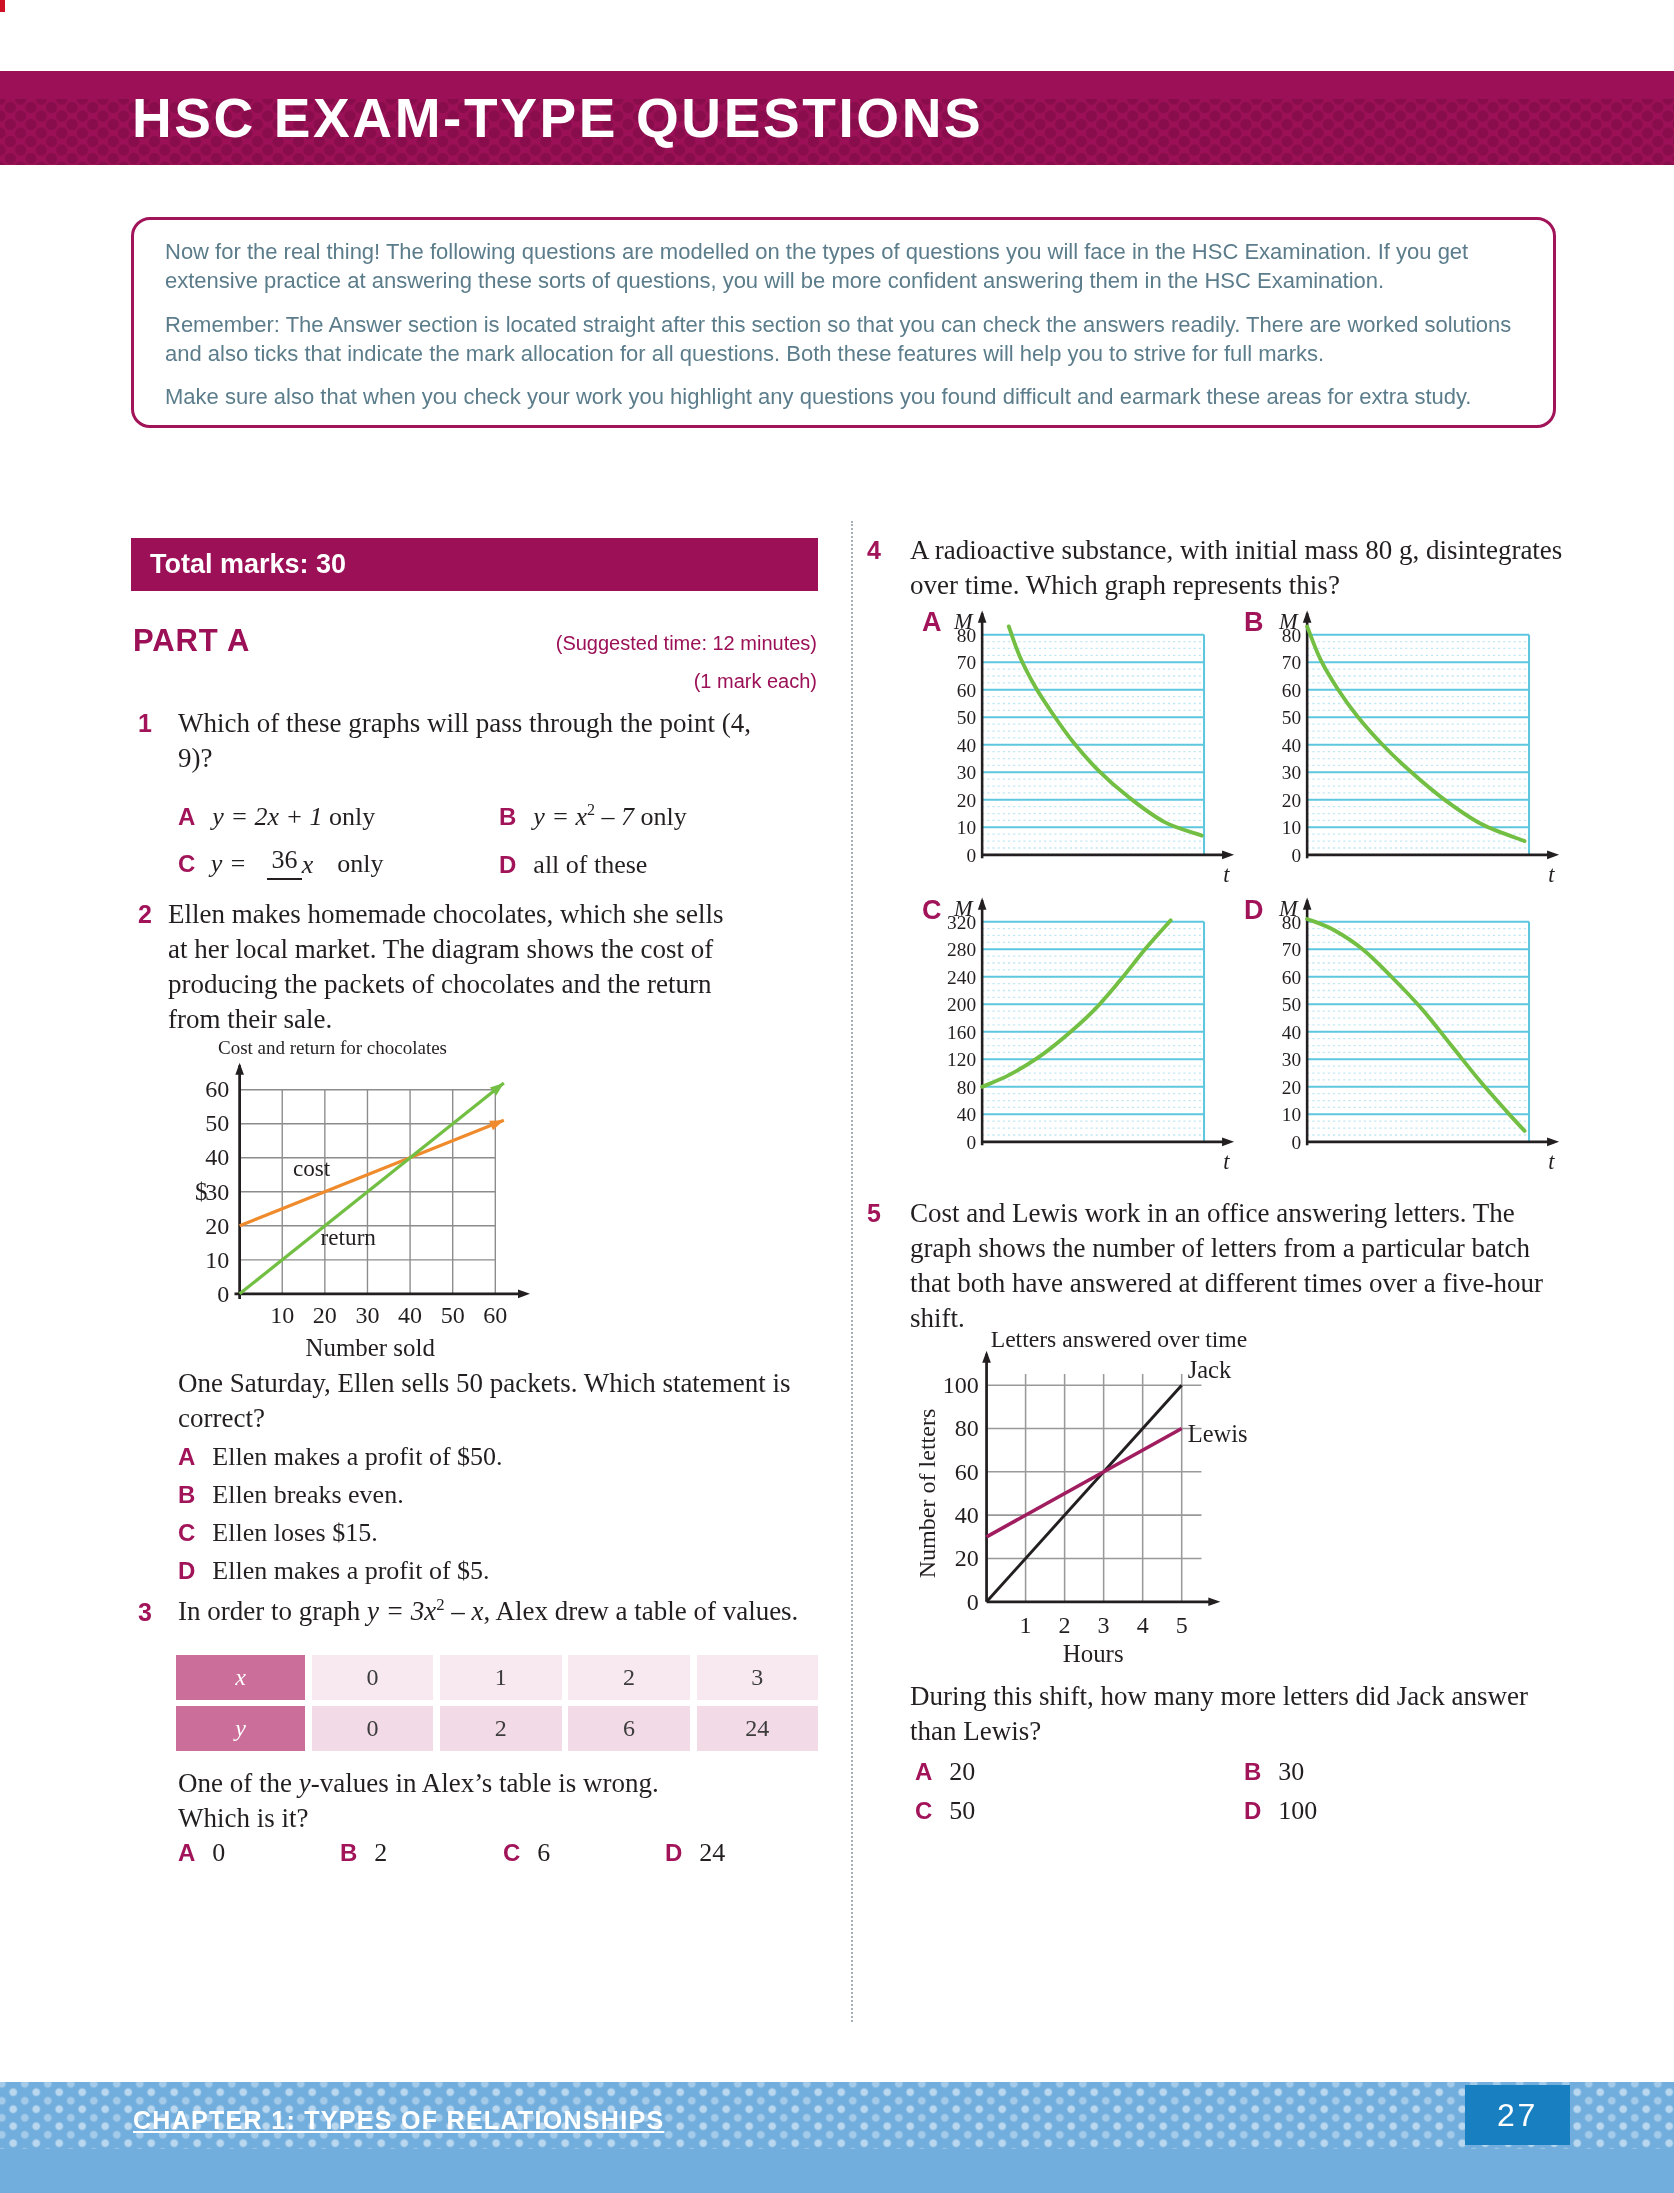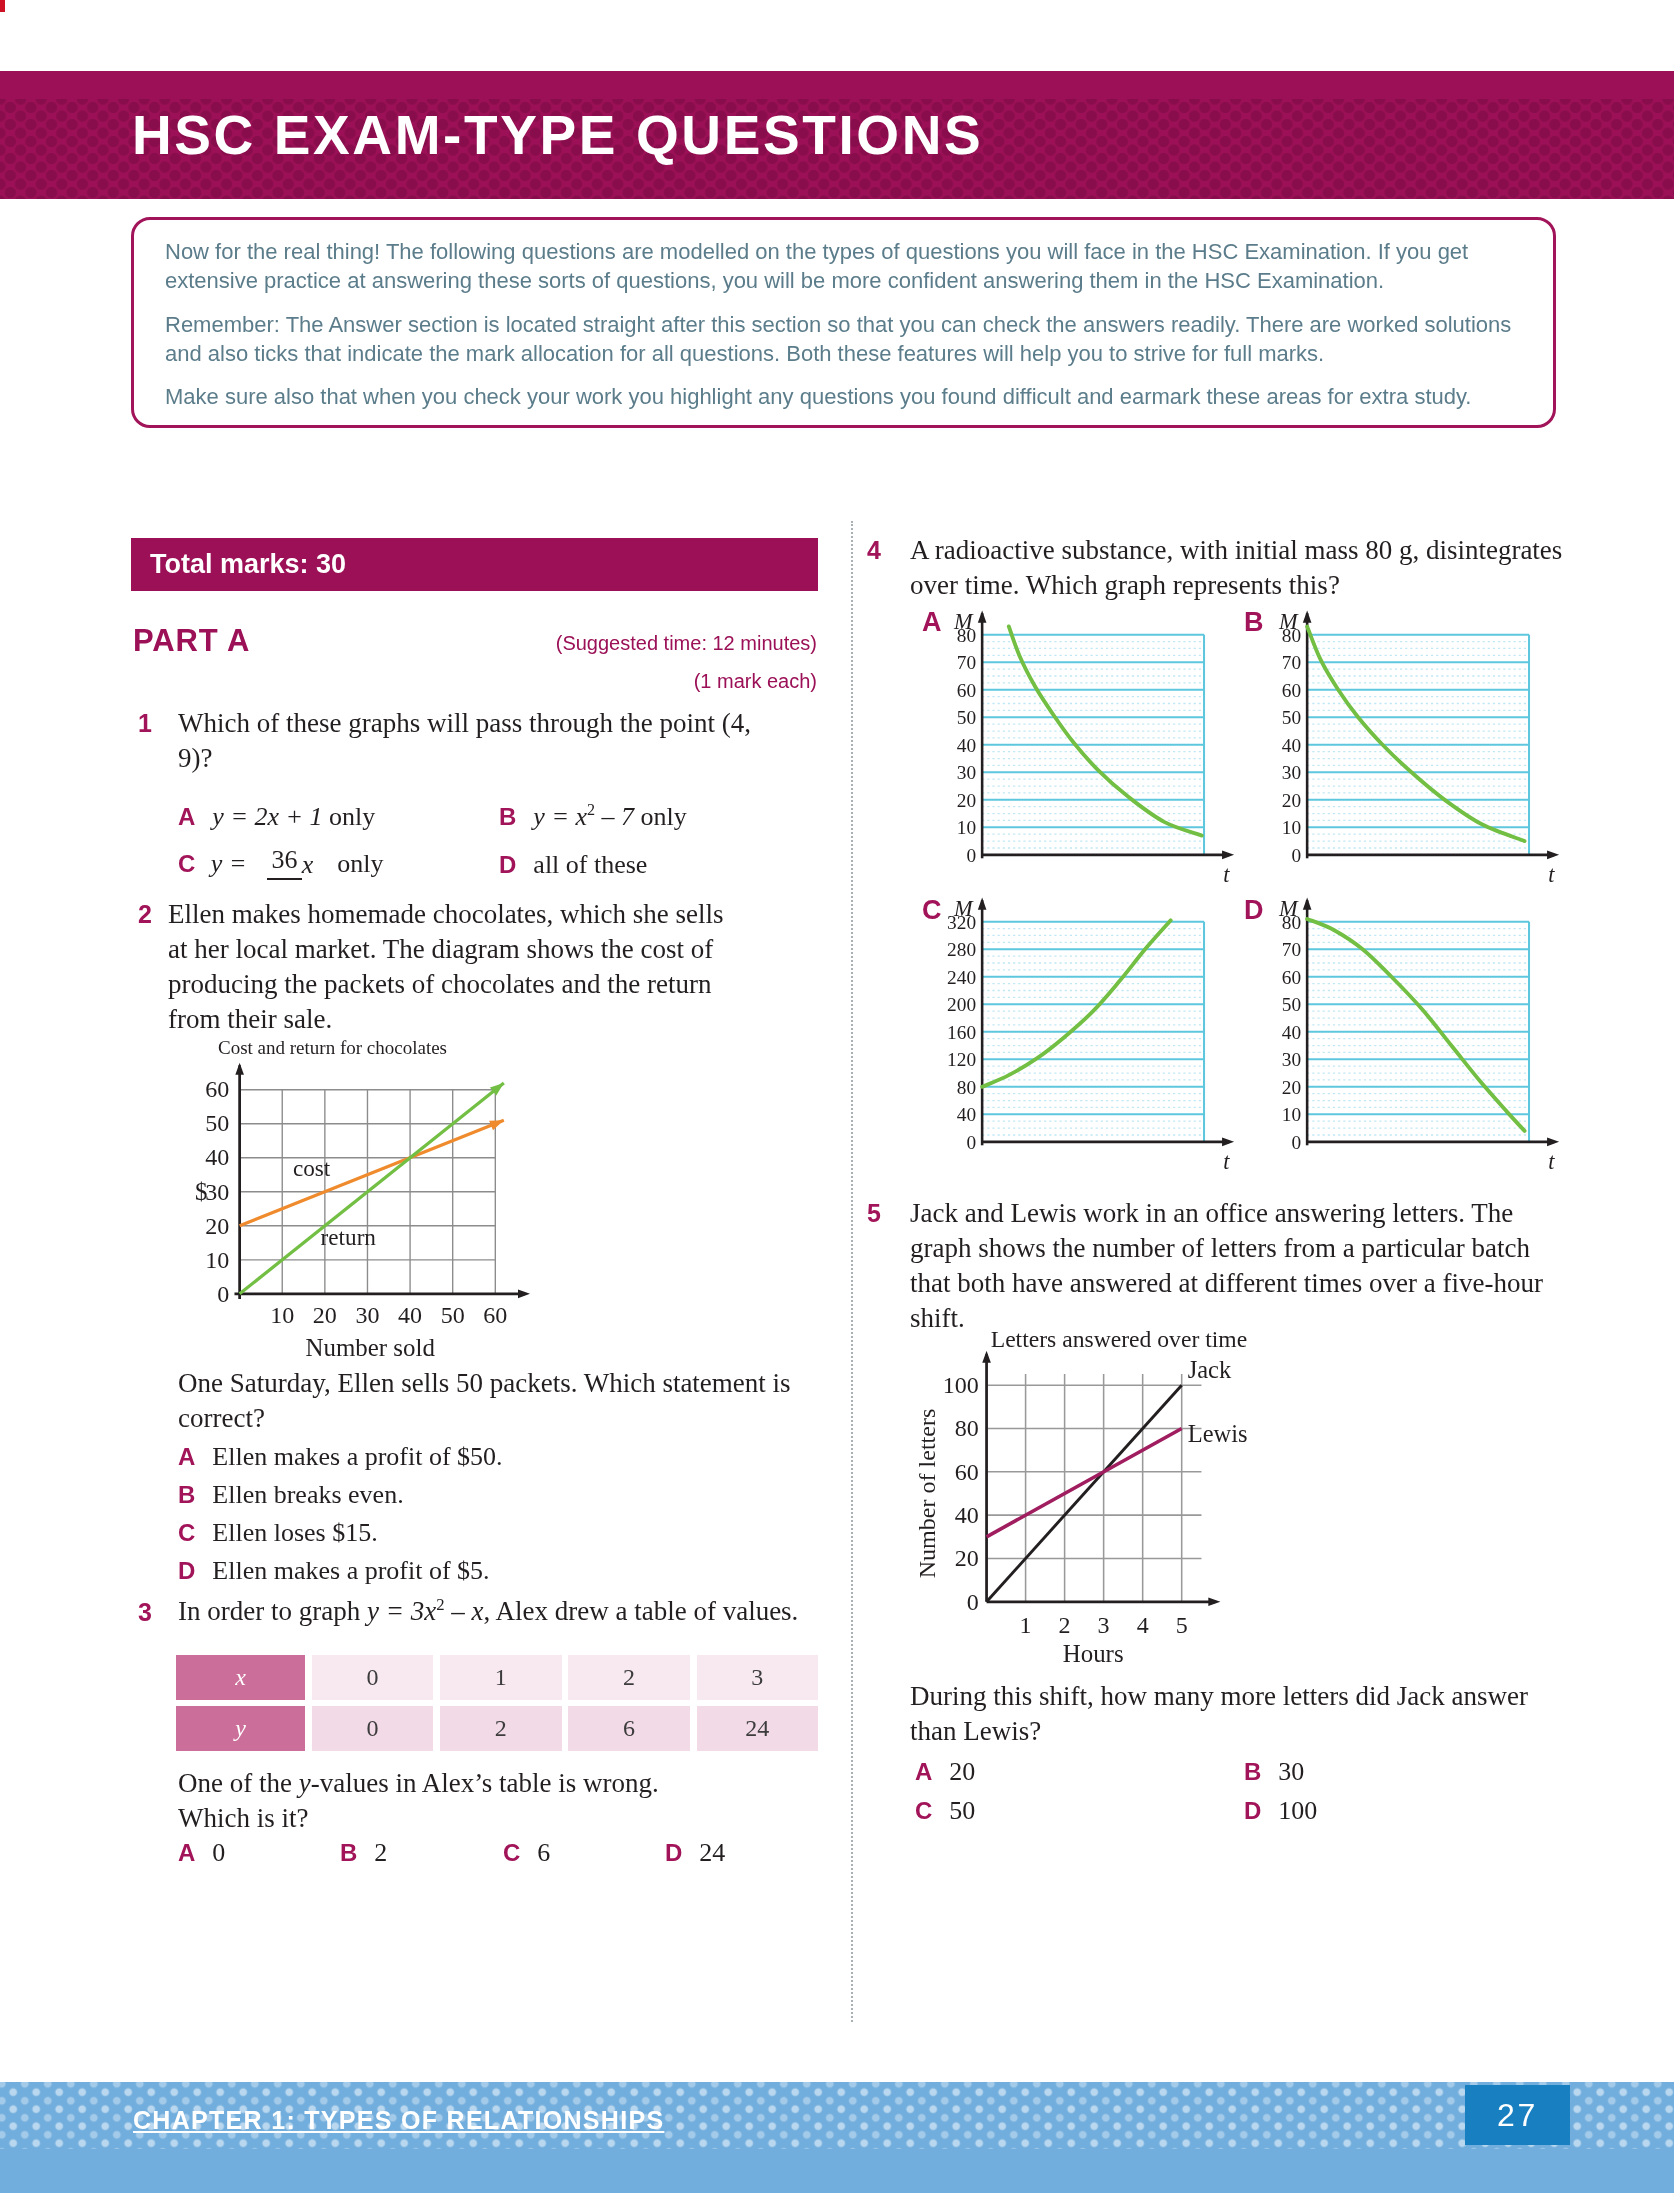--- a/index.html
+++ b/index.html
@@ -1,20 +1,20 @@
 <!DOCTYPE html>
 <html style="font-size:13.8px"><head>
 <meta charset="utf-8">
 <style>
   html,body{margin:0;padding:0;background:#ffffff;}
   .page{position:relative;width:1674px;height:2194px;background:#ffffff;overflow:hidden;
         font-family:"Liberation Serif","DejaVu Serif",serif;color:#231f20;}
   .abs{position:absolute;}
   
-  .banner{position:absolute;left:0;top:71px;width:1674px;height:128px;background:#9b1056;}
+  .banner{position:absolute;left:0;top:71px;width:1674px;height:94px;background:#9b1056;}
   .banner-pattern{position:absolute;left:0;right:0;top:27.5px;bottom:0;
      background-image:radial-gradient(circle,rgba(40,0,24,.16) 0 5.2px,transparent 6px),
                       radial-gradient(circle,rgba(40,0,24,.16) 0 5.2px,transparent 6px);
      background-size:20.6px 17px,20.6px 17px;background-position:0 0,10.3px 8.6px;}
   .banner-title{position:absolute;left:132px;top:50%;transform:translateY(-50%);
      font-family:"Liberation Sans","DejaVu Sans",sans-serif;font-weight:800;font-size:55px;
      color:#ffffff;letter-spacing:2.6px;}
   .corner-mark{position:absolute;left:0;top:0;width:5.2px;height:12px;background:#cf1126;}
   
   .intro-box{position:absolute;left:131px;top:217px;width:1425px;box-sizing:border-box;
@@ -431,21 +431,21 @@
         <text x="42" y="175" font-size="22.5" text-anchor="end" font-family="'Liberation Serif','DejaVu Serif',serif" fill="#231f20">40</text>
         <text x="42" y="207" font-size="22.5" text-anchor="end" font-family="'Liberation Serif','DejaVu Serif',serif" fill="#231f20">30</text>
         <text x="42" y="239" font-size="22.5" text-anchor="end" font-family="'Liberation Serif','DejaVu Serif',serif" fill="#231f20">20</text>
         <text x="42" y="271" font-size="22.5" text-anchor="end" font-family="'Liberation Serif','DejaVu Serif',serif" fill="#231f20">10</text>
         <text x="42" y="303" font-size="22.5" text-anchor="end" font-family="'Liberation Serif','DejaVu Serif',serif" fill="#231f20">0</text>
         <path d="M 49.0 35.8 C 54.2 37.9 69.2 42.7 80.0 48.6 C 90.7 54.5 102.3 61.9 113.5 71.0 C 124.7 80.1 135.4 91.3 147.0 103.0 C 158.7 114.7 171.6 128.1 183.2 141.4 C 194.8 154.7 205.5 169.1 216.7 183.0 C 227.9 196.9 239.5 211.8 250.2 224.6 C 261.0 237.4 272.6 250.2 281.2 259.8 C 289.8 269.4 298.4 278.5 301.8 282.2" fill="none" stroke="#72bf44" stroke-width="4.5" stroke-linecap="round"></path>
       </svg>
     </div>
 
   <div class="abs qnum" style="left:867px;top:1199px;">5</div>
-  <div class="abs qtext" style="left:910px;top:1196px;width:654px;">Jack and Lewis work in an office answering letters. The graph shows the number of letters from a particular batch that both have answered at different times over a five-hour shift.</div>
+  <div class="abs qtext" style="left:910px;top:1196px;width:654px;">Cost and Lewis work in an office answering letters. The graph shows the number of letters from a particular batch that both have answered at different times over a five-hour shift.</div>
   <div class="chartbox" id="chart-q5" style="left:909px;top:1325px;">
       <svg width="413" height="349" viewBox="0 0 480 406">
         <line x1="135.4" y1="322" x2="135.4" y2="57" stroke="#999999" stroke-width="1.8"></line>
         <line x1="180.8" y1="322" x2="180.8" y2="57" stroke="#999999" stroke-width="1.8"></line>
         <line x1="226.2" y1="322" x2="226.2" y2="57" stroke="#999999" stroke-width="1.8"></line>
         <line x1="271.6" y1="322" x2="271.6" y2="57" stroke="#999999" stroke-width="1.8"></line>
         <line x1="317" y1="322" x2="317" y2="57" stroke="#999999" stroke-width="1.8"></line>
         <line x1="90" y1="271.6" x2="340" y2="271.6" stroke="#999999" stroke-width="1.8"></line>
         <line x1="90" y1="221.2" x2="340" y2="221.2" stroke="#999999" stroke-width="1.8"></line>
         <line x1="90" y1="170.8" x2="340" y2="170.8" stroke="#999999" stroke-width="1.8"></line>

